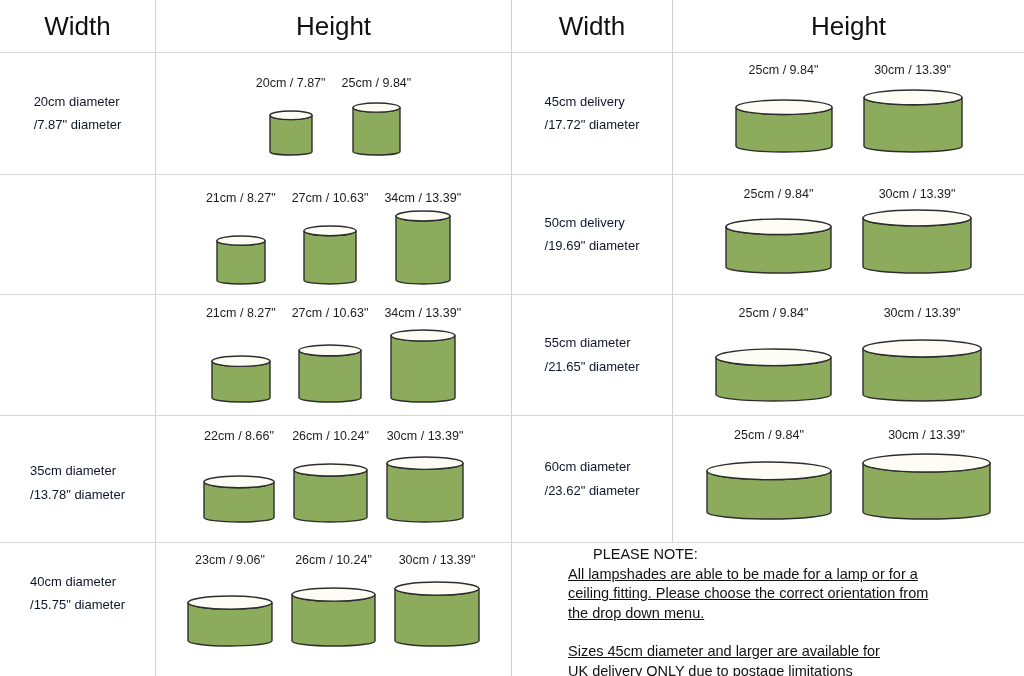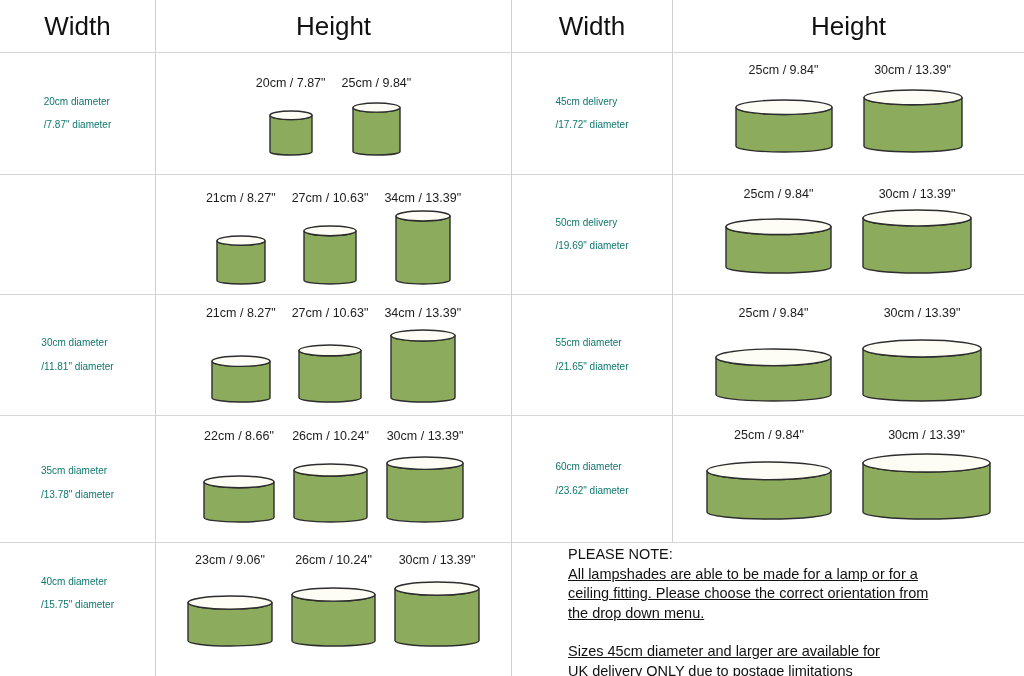--- a/index.html
+++ b/index.html
@@ -7,30 +7,30 @@
     position:relative;width:1024px;height:676px;background:#ffffff;
     font-family:"Liberation Sans","DejaVu Sans",sans-serif;color:#1b1b1b;
     overflow:hidden;
   }
   .vl{position:absolute;width:1px;background:#cfcfcf;}
   .hl{position:absolute;height:1px;background:#d6d6d6;}
   .cell{position:absolute;box-sizing:border-box;}
   .hdr{display:flex;align-items:center;justify-content:center;
        font-size:26px;color:#111;}
   .wcell{display:flex;align-items:center;justify-content:center;}
-  .wlabel{font-size:10px;line-height:23.5px;text-align:left;color:#0f766e;}
+  .wlabel{font-size:13px;line-height:23.5px;text-align:left;color:#0f172a;}
   .shadecell{display:flex;justify-content:center;align-items:stretch;}
   .gapL{gap:16px;}
   .gapR{gap:28px;}
   .shade{display:flex;flex-direction:column;justify-content:space-between;
          align-items:center;}
   .slabel{font-size:12.5px;color:#1c1c1c;white-space:nowrap;}
   .note{position:absolute;left:568px;top:545px;width:446px;
         font-size:14.5px;line-height:19.5px;color:#121212;}
-  .note .ntitle{margin-bottom:0px;}
+  .note .ntitle{margin-bottom:0px;margin-left:25px;}
   .pre{white-space:pre-line;text-decoration:underline;}
   .note .p2{margin-top:19px;}
   
   .rL1{padding:24px 0 17px 0;}
   .rL2{padding:17px 0 8px 0;}
   .rL3{padding:12px 0 11px 0;}
   .rL4{padding:14px 0 18px 0;}
   .rL5{padding:11px 0 28px 0;}
   .rR1{padding:11px 0 20px 0;}
   .rR2{padding:13px 0 19px 0;}
@@ -55,26 +55,20 @@
   <div class="cell hdr" style="left:156px;top:0;width:355px;height:52px">Height</div>
   <div class="cell hdr" style="left:512px;top:0;width:160px;height:52px">Width</div>
   <div class="cell hdr" style="left:673px;top:0;width:351px;height:52px">Height</div>
 
   <div class="cell wcell" style="left:0;top:52px;width:155px;height:122px">
     <div class="wlabel">
         <div>20cm diameter</div>
         <div>/7.87" diameter</div>
       </div>
   </div>
-  <div class="cell wcell" style="left:0;top:294px;width:155px;height:121px">
-    <div class="wlabel">
-        <div>30cm diameter</div>
-        <div>/11.81" diameter</div>
-      </div>
-  </div>
   <div class="cell wcell" style="left:0;top:419px;width:155px;height:127px">
     <div class="wlabel">
         <div>35cm diameter</div>
         <div>/13.78" diameter</div>
       </div>
   </div>
   <div class="cell wcell" style="left:0;top:542px;width:155px;height:102px">
     <div class="wlabel">
         <div>40cm diameter</div>
         <div>/15.75" diameter</div>

